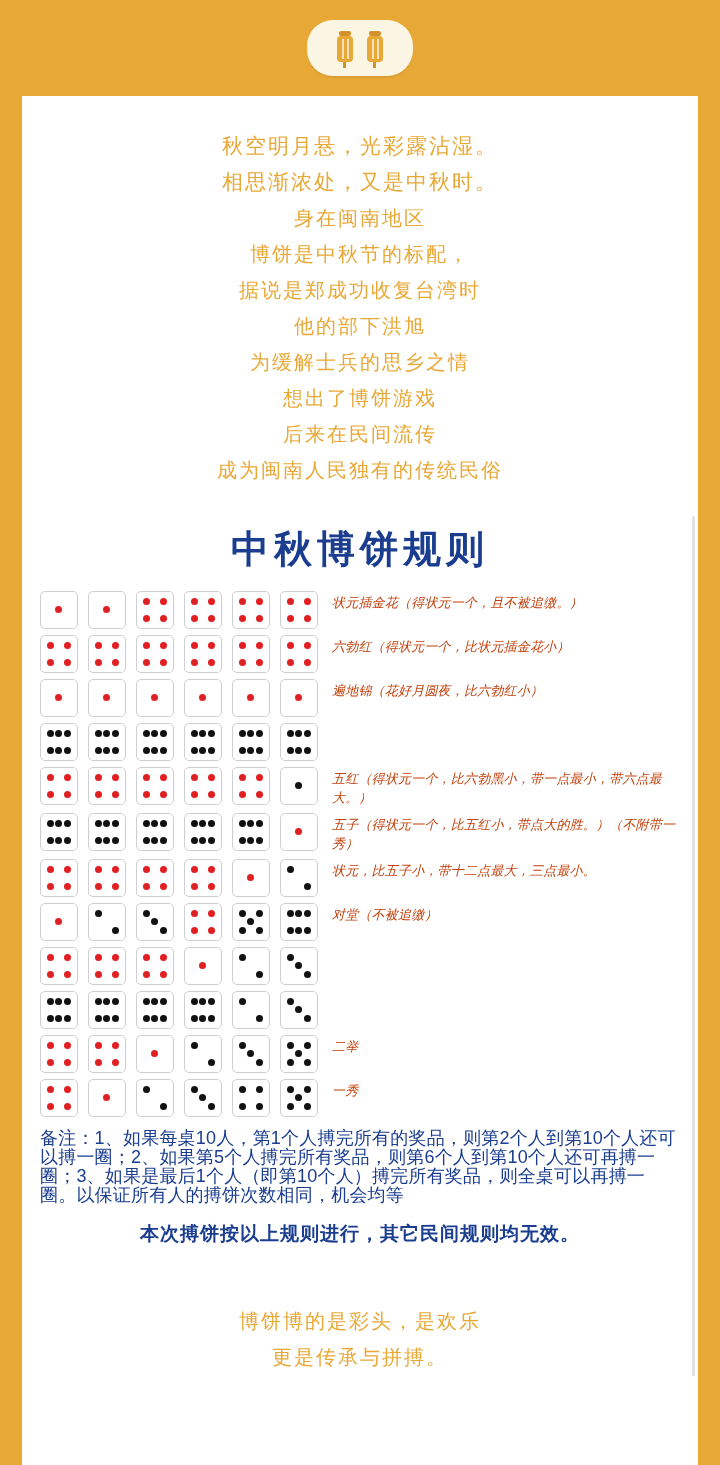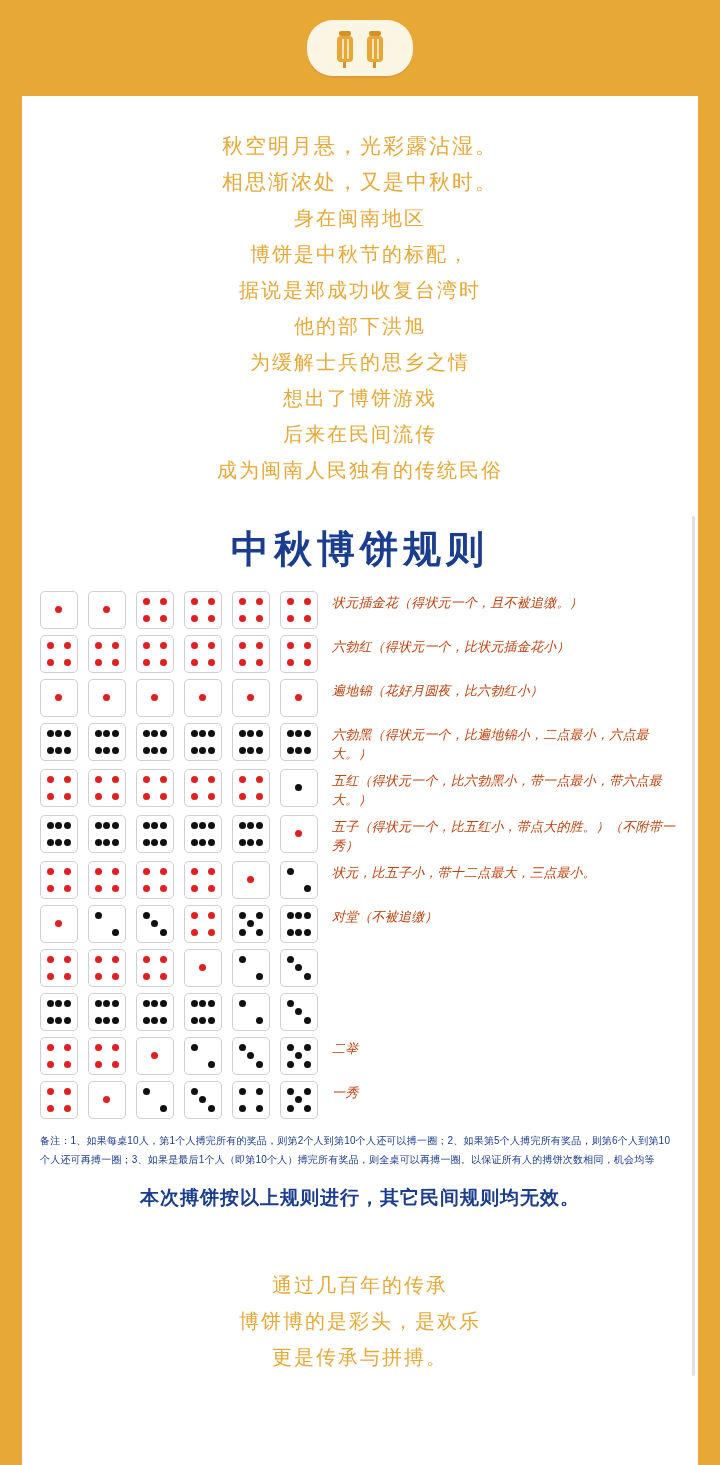--- a/index.html
+++ b/index.html
@@ -174,21 +174,21 @@
     padding-top: 2px;
     letter-spacing: 0.2px;
     font-style: italic;
   }
 
   
   .notes {
     width: 640px;
     margin: 12px auto 0 auto;
     color: #1A3D8F;
-    font-size: 10px;
+    font-size: 18px;
     line-height: 19px;
     letter-spacing: 0.2px;
   }
   .final-note {
     width: 640px;
     margin: 16px auto 10px auto;
     text-align: center;
     color: #1A3D8F;
     font-size: 19px;
     font-weight: bold;
@@ -400,21 +400,20 @@
             </div>
             <div class="die">
               <span class="pip black" style="grid-area: 1 / 1;"></span>
               <span class="pip black" style="grid-area: 1 / 2;"></span>
               <span class="pip black" style="grid-area: 1 / 3;"></span>
               <span class="pip black" style="grid-area: 3 / 1;"></span>
               <span class="pip black" style="grid-area: 3 / 2;"></span>
               <span class="pip black" style="grid-area: 3 / 3;"></span>
             </div>
           </div>
-          <div class="desc">六勃黑（得状元一个，比遍地锦小，二点最小，六点最大。）</div>
         </div>
         <div class="dice-row">
           <div class="dice-group">
             <div class="die">
               <span class="pip red" style="grid-area: 1 / 1;"></span>
               <span class="pip red" style="grid-area: 1 / 3;"></span>
               <span class="pip red" style="grid-area: 3 / 1;"></span>
               <span class="pip red" style="grid-area: 3 / 3;"></span>
             </div>
             <div class="die">
@@ -720,21 +719,20 @@
           </div>
           <div class="desc">一秀</div>
         </div>
       </div>
 
     <div class="notes">备注：1、如果每桌10人，第1个人搏完所有的奖品，则第2个人到第10个人还可以搏一圈；2、如果第5个人搏完所有奖品，则第6个人到第10个人还可再搏一圈；3、如果是最后1个人（即第10个人）搏完所有奖品，则全桌可以再搏一圈。以保证所有人的搏饼次数相同，机会均等</div>
 
     <div class="final-note">本次搏饼按以上规则进行，其它民间规则均无效。</div>
 
     <div class="closing">
-        <div>通过几百年的传承</div>
         <div>博饼博的是彩头，是欢乐</div>
         <div>更是传承与拼搏。</div>
       </div>
 
     <div class="scroll-hint"></div>
   </div>
 
 </div>
 
 </body></html>

